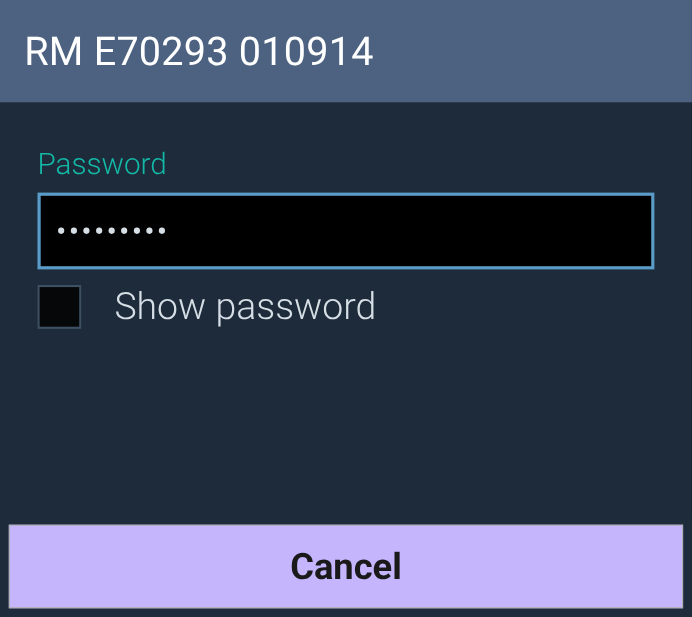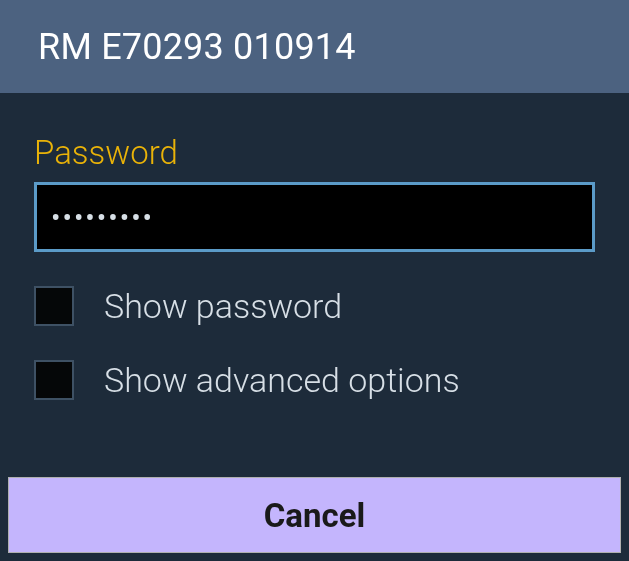--- a/index.html
+++ b/index.html
@@ -17,37 +17,37 @@
     display: flex;
     flex-direction: column;
     background: #1d2b3a;
     box-sizing: border-box;
   }
   .title-bar {
     background: #4c6280;
     height: 93px;
     display: flex;
     align-items: center;
-    padding-left: 38px;
+    padding-left: 22px;
     box-sizing: border-box;
   }
   .title-text {
     color: #ffffff;
     font-size: 36px;
     font-weight: 400;
     letter-spacing: 0.2px;
   }
   .body {
     flex: 1;
     padding: 40px 34px 10px 34px;
     box-sizing: border-box;
   }
   .field-label {
-    color: #eab308;
-    font-size: 33px;
+    color: #14b8a6;
+    font-size: 27px;
     font-weight: 300;
     margin-bottom: 10px;
   }
   .input-wrap {
     border: 3px solid #5b9bc8;
     background: #000000;
     height: 70px;
     display: flex;
     align-items: center;
     padding: 0 12px;
@@ -60,21 +60,21 @@
     color: #d7dfe6;
     font-size: 28px;
     letter-spacing: 2px;
     width: 100%;
     font-family: inherit;
     caret-color: #5bb3e6;
   }
   .check-row {
     display: flex;
     align-items: center;
-    margin-top: 34px;
+    margin-top: 14px;
   }
   .check-box {
     width: 40px;
     height: 40px;
     background: #050708;
     border: 2px solid #3e5164;
     box-sizing: border-box;
     margin-right: 30px;
     flex-shrink: 0;
   }
@@ -120,24 +120,20 @@
 
     <div class="input-wrap">
       <input type="text" autocomplete="off" value="•••••••••" style="">
     </div>
 
     <div class="check-row">
       <div class="check-box"></div>
       <div class="check-label">Show password</div>
     </div>
 
-    <div class="check-row">
-      <div class="check-box"></div>
-      <div class="check-label">Show advanced options</div>
-    </div>
 
   </div>
 
   <div class="button-row">
     <div class="footer-button">
       <span>Cancel</span>
     </div>
   </div>
 
 </div>

